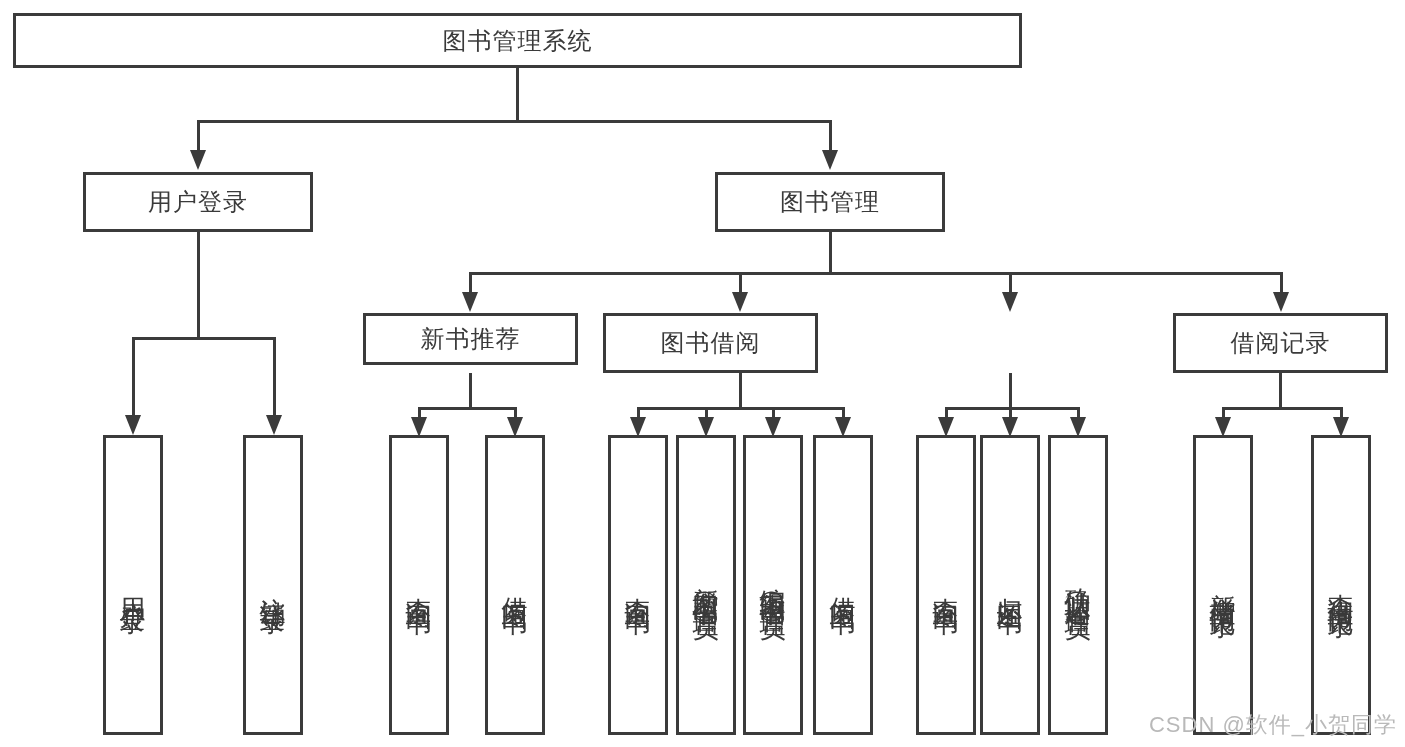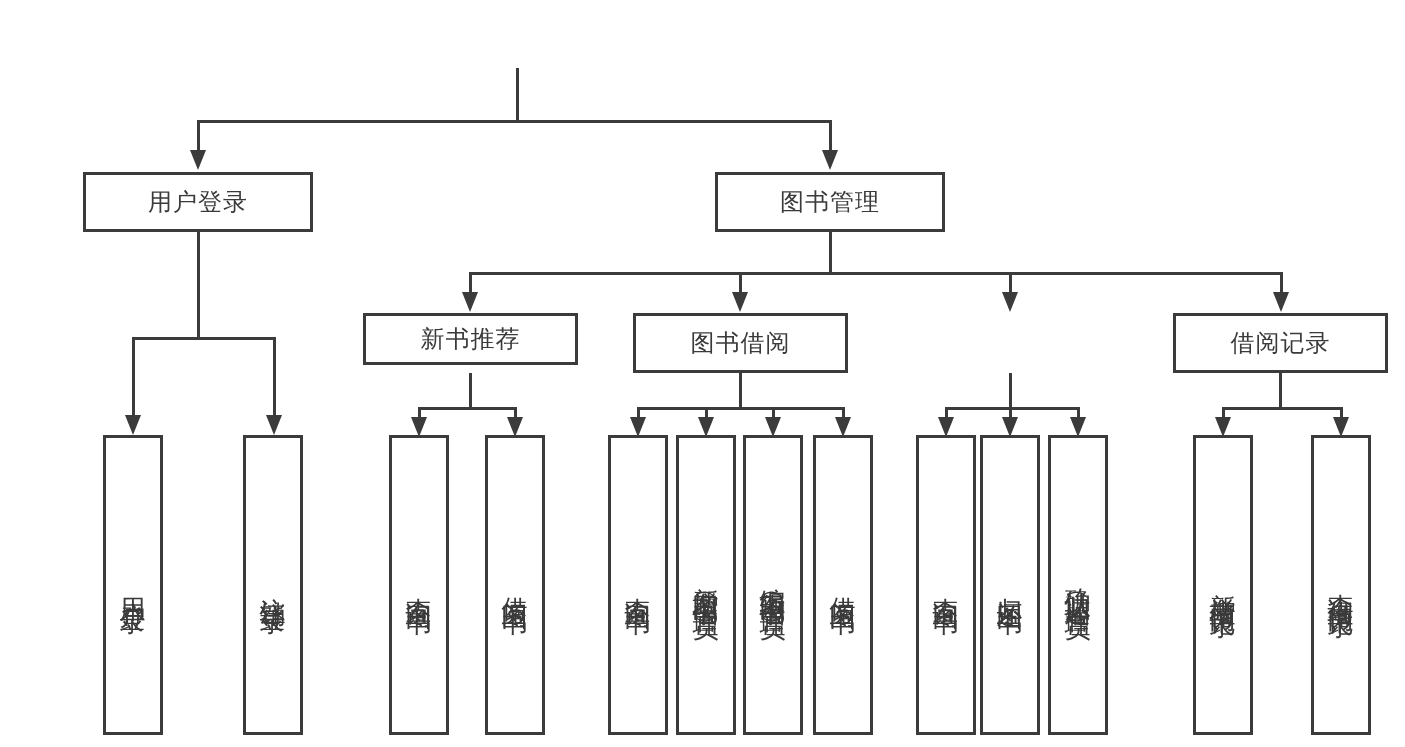--- a/index.html
+++ b/index.html
@@ -48,20 +48,21 @@
     color:#b9b9b9;
     letter-spacing:1px;
     white-space:nowrap;
   }
 </style>
 </head>
 <body>
 
 <div id="stage">
 
+  <div class="node" style="left:13px;top:13px;width:1009px;height:55px;">图书管理系统</div>
 
   <div class="vline" style="left:516px;top:68px;height:52px;"></div>
   <div class="hline" style="left:197px;top:120px;width:634px;"></div>
   <div class="vline" style="left:197px;top:120px;height:30px;"></div>
   <div class="ahead" style="left:190px;top:150px;"></div>
   <div class="vline" style="left:829px;top:120px;height:30px;"></div>
   <div class="ahead" style="left:822px;top:150px;"></div>
 
   <div class="node" style="left:83px;top:172px;width:230px;height:60px;">用户登录</div>
   <div class="node" style="left:715px;top:172px;width:230px;height:60px;">图书管理</div>
@@ -78,21 +79,21 @@
   <div class="vline" style="left:469px;top:272px;height:20px;"></div>
   <div class="ahead" style="left:462px;top:292px;"></div>
   <div class="vline" style="left:739px;top:272px;height:20px;"></div>
   <div class="ahead" style="left:732px;top:292px;"></div>
   <div class="vline" style="left:1009px;top:272px;height:20px;"></div>
   <div class="ahead" style="left:1002px;top:292px;"></div>
   <div class="vline" style="left:1280px;top:272px;height:20px;"></div>
   <div class="ahead" style="left:1273px;top:292px;"></div>
 
   <div class="node" style="left:363px;top:313px;width:215px;height:52px;">新书推荐</div>
-  <div class="node" style="left:633px;top:313px;width:215px;height:60px;">图书借阅</div>
+  <div class="node" style="left:603px;top:313px;width:215px;height:60px;">图书借阅</div>
   <div class="node" style="left:1173px;top:313px;width:215px;height:60px;">借阅记录</div>
 
   <div class="vline" style="left:469px;top:373px;height:34px;"></div>
   <div class="hline" style="left:419px;top:407px;width:97px;"></div>
   <div class="vline" style="left:418px;top:407px;height:10px;"></div>
   <div class="ahead" style="left:411px;top:417px;"></div>
   <div class="vline" style="left:514px;top:407px;height:10px;"></div>
   <div class="ahead" style="left:507px;top:417px;"></div>
 
   <div class="vline" style="left:739px;top:373px;height:34px;"></div>
@@ -133,14 +134,15 @@
   <div class="leaf" style="left:743px;">编辑图书（管理员）</div>
   <div class="leaf" style="left:813px;">借阅图书</div>
 
   <div class="leaf" style="left:916px;">查询图书</div>
   <div class="leaf" style="left:980px;">归还图书</div>
   <div class="leaf" style="left:1048px;">确认归还（管理员）</div>
 
   <div class="leaf" style="left:1193px;">新增借阅记录</div>
   <div class="leaf" style="left:1311px;">查询借阅记录</div>
 
+  <div class="watermark">CSDN @软件_小贺同学</div>
 
 </div>
 
 </body></html>

